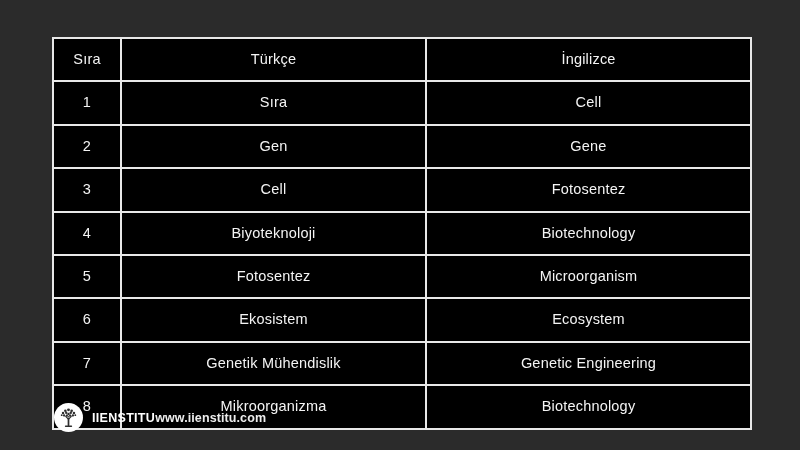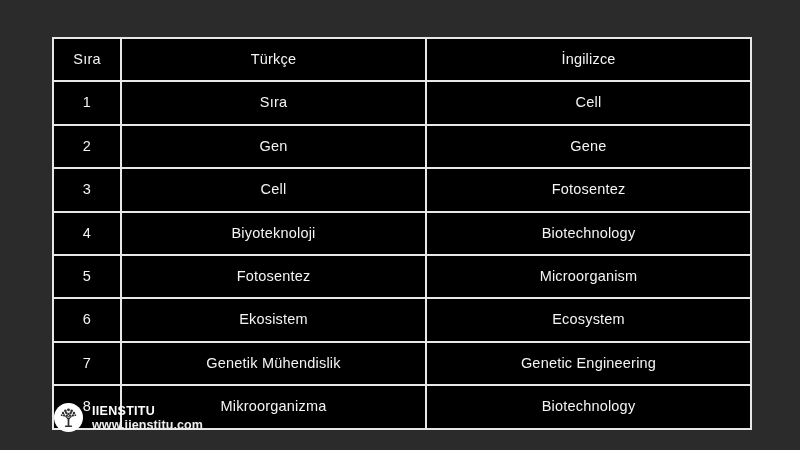--- a/index.html
+++ b/index.html
@@ -80,21 +80,20 @@
     display: flex;
     align-items: center;
     justify-content: center;
     flex: 0 0 auto;
   }
 
   .brand-logo svg { display: block; }
 
   .brand-text {
     display: flex;
-    flex-direction: column;
     justify-content: center;
     line-height: 1.12;
   }
 
   .brand-name {
     font-size: 12.5px;
     font-weight: 700;
     letter-spacing: 0.3px;
     color: #ffffff;
   }

